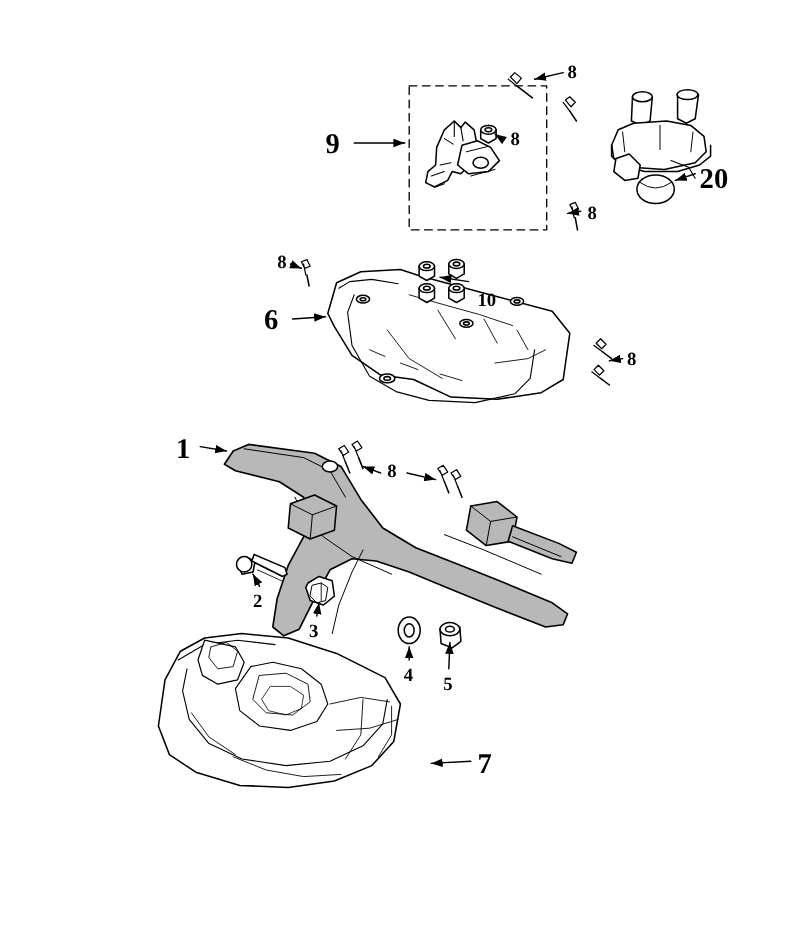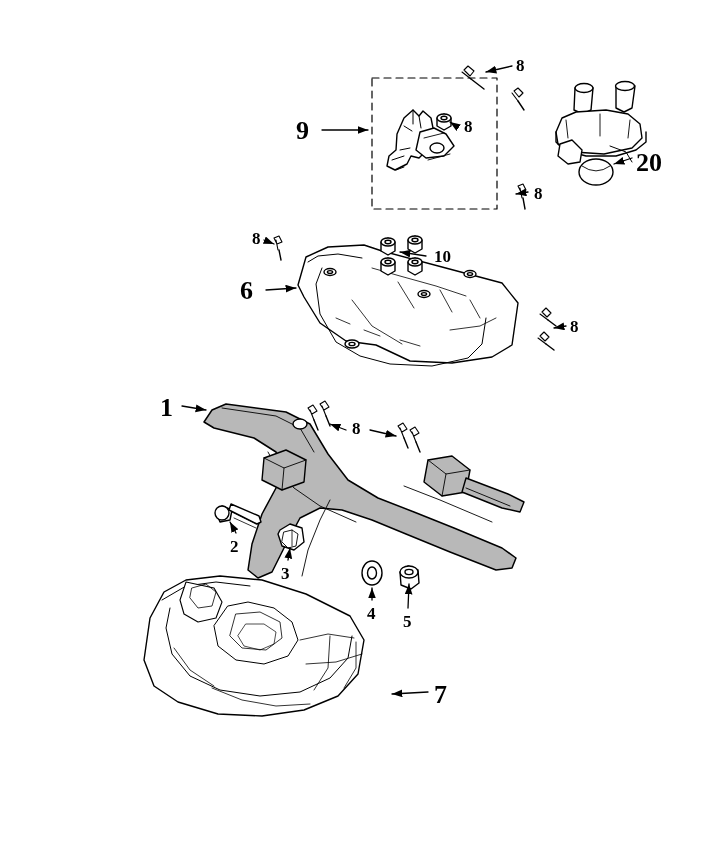--- a/index.html
+++ b/index.html
@@ -245,17 +245,17 @@
   <div class="callout mid" style="left:367px; top:605px;">4</div>
   <div class="callout mid" style="left:403px; top:613px;">5</div>
   <div class="callout big" style="left:240px; top:278px;">6</div>
   <div class="callout big" style="left:434px; top:682px;">7</div>
   <div class="callout mid" style="left:516px; top:57px;">8</div>
   <div class="callout mid" style="left:534px; top:185px;">8</div>
   <div class="callout mid" style="left:252px; top:230px;">8</div>
   <div class="callout mid" style="left:570px; top:318px;">8</div>
   <div class="callout mid" style="left:352px; top:420px;">8</div>
   <div class="callout big" style="left:296px; top:118px;">9</div>
-  <div class="callout mid" style="left:434px; top:248px;">10</div>
+  <div class="callout mid" style="left:434px; top:264px;">10</div>
   <div class="callout mid" style="left:464px; top:118px;">8</div>
   <div class="callout big" style="left:636px; top:150px;">20</div>
 
 </div>
 
 </body></html>

